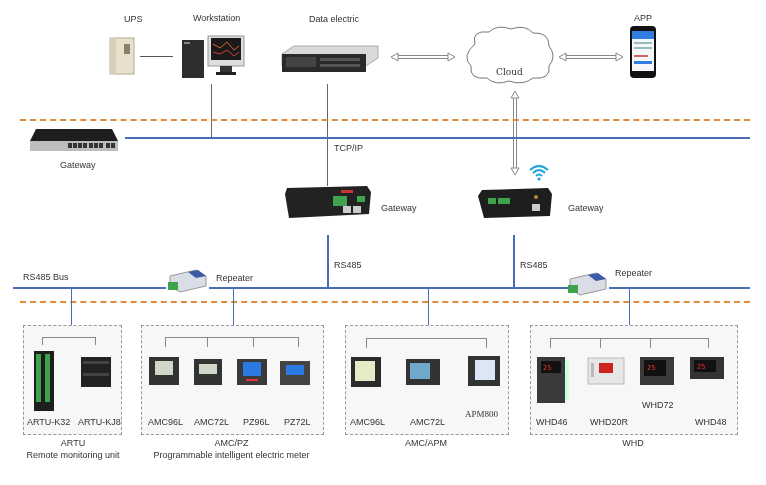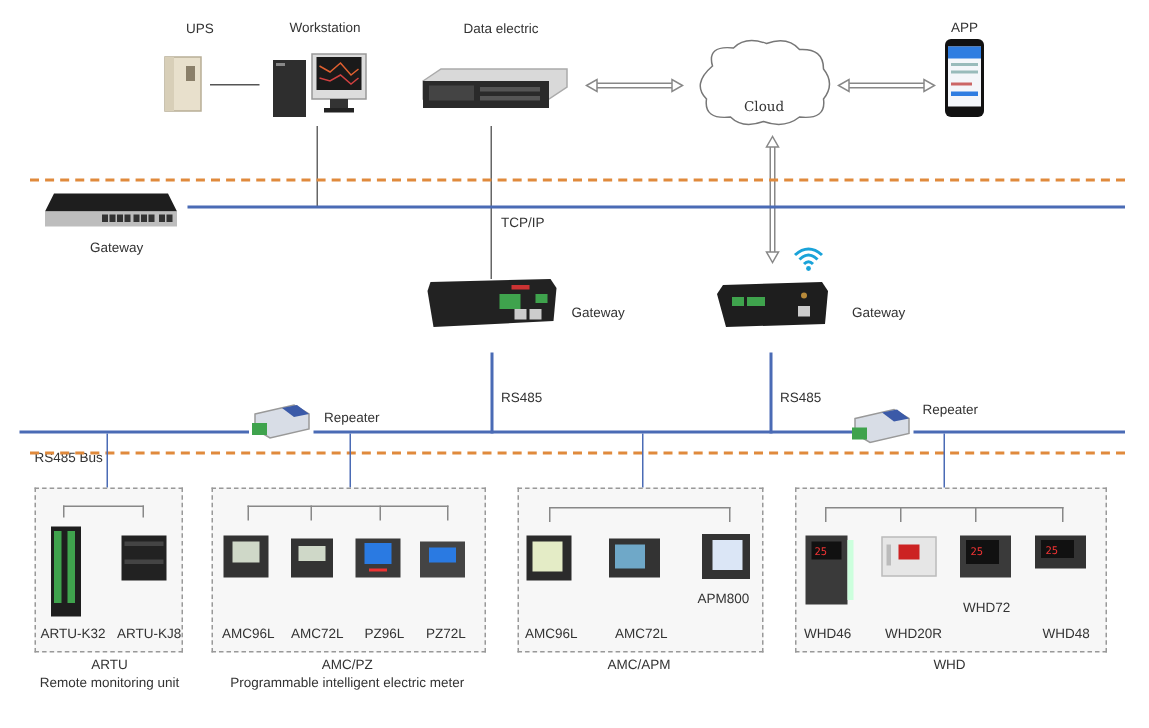--- a/index.html
+++ b/index.html
@@ -158,21 +158,21 @@
     <circle cx="60" cy="11" r="2" fill="#b88a3a"></circle>
   </svg>
 </div>
 <div class="lbl" style="left:568px;top:203px;">Gateway</div>
 
 <div class="vline" style="left:327px;top:235px;height:54px;width:2px;"></div>
 <div class="lbl" style="left:334px;top:260px;">RS485</div>
 <div class="vline" style="left:513px;top:235px;height:54px;width:2px;"></div>
 <div class="lbl" style="left:520px;top:260px;">RS485</div>
 
-<div class="lbl" style="left:23px;top:272px;margin-top:28px;">RS485 Bus</div>
+<div class="lbl" style="left:23px;top:272px;">RS485 Bus</div>
 <div class="hline" style="left:13px;top:287px;width:153px;"></div>
 <div class="hline" style="left:209px;top:287px;width:360px;"></div>
 <div class="hline" style="left:609px;top:287px;width:141px;"></div>
 
 <div class="dev" style="left:166px;top:268px;">
   <svg width="42" height="26" viewBox="0 0 42 26">
     <polygon points="4,8 30,2 40,8 40,18 14,24 4,18" fill="#d8dde6" stroke="#999"></polygon>
     <polygon points="22,4 32,2 40,8 30,10" fill="#3b5aa8"></polygon>
     <rect x="2" y="14" width="10" height="8" fill="#3fa34d"></rect>
   </svg>
@@ -277,21 +277,21 @@
     </svg>
 </div>
 <div class="dev" style="left:467px;top:355px;">
   <svg width="34" height="32" viewBox="0 0 34 32">
       <rect x="1" y="1" width="32" height="30" fill="#333"></rect>
       <rect x="8" y="5" width="20" height="20" fill="#dbe6f6"></rect>
     </svg>
 </div>
 <div class="lbl" style="left:350px;top:417px;">AMC96L</div>
 <div class="lbl" style="left:410px;top:417px;">AMC72L</div>
-<div class="lbl" style="left:465px;top:394px;">APM800</div>
+<div class="lbl" style="left:465px;top:409px;font-family:Liberation Serif, serif;">APM800</div>
 <div class="cap" style="left:345px;top:437px;width:162px;">
   <div>AMC/APM</div>
 </div>
 
 <div class="group" style="left:530px;top:325px;width:206px;height:108px;"></div>
 <div class="gline" style="left:550px;top:338px;width:159px;height:1px;"></div>
 <div class="gline" style="left:550px;top:338px;width:1px;height:10px;"></div>
 <div class="gline" style="left:600px;top:338px;width:1px;height:10px;"></div>
 <div class="gline" style="left:650px;top:338px;width:1px;height:10px;"></div>
 <div class="gline" style="left:708px;top:338px;width:1px;height:10px;"></div>

